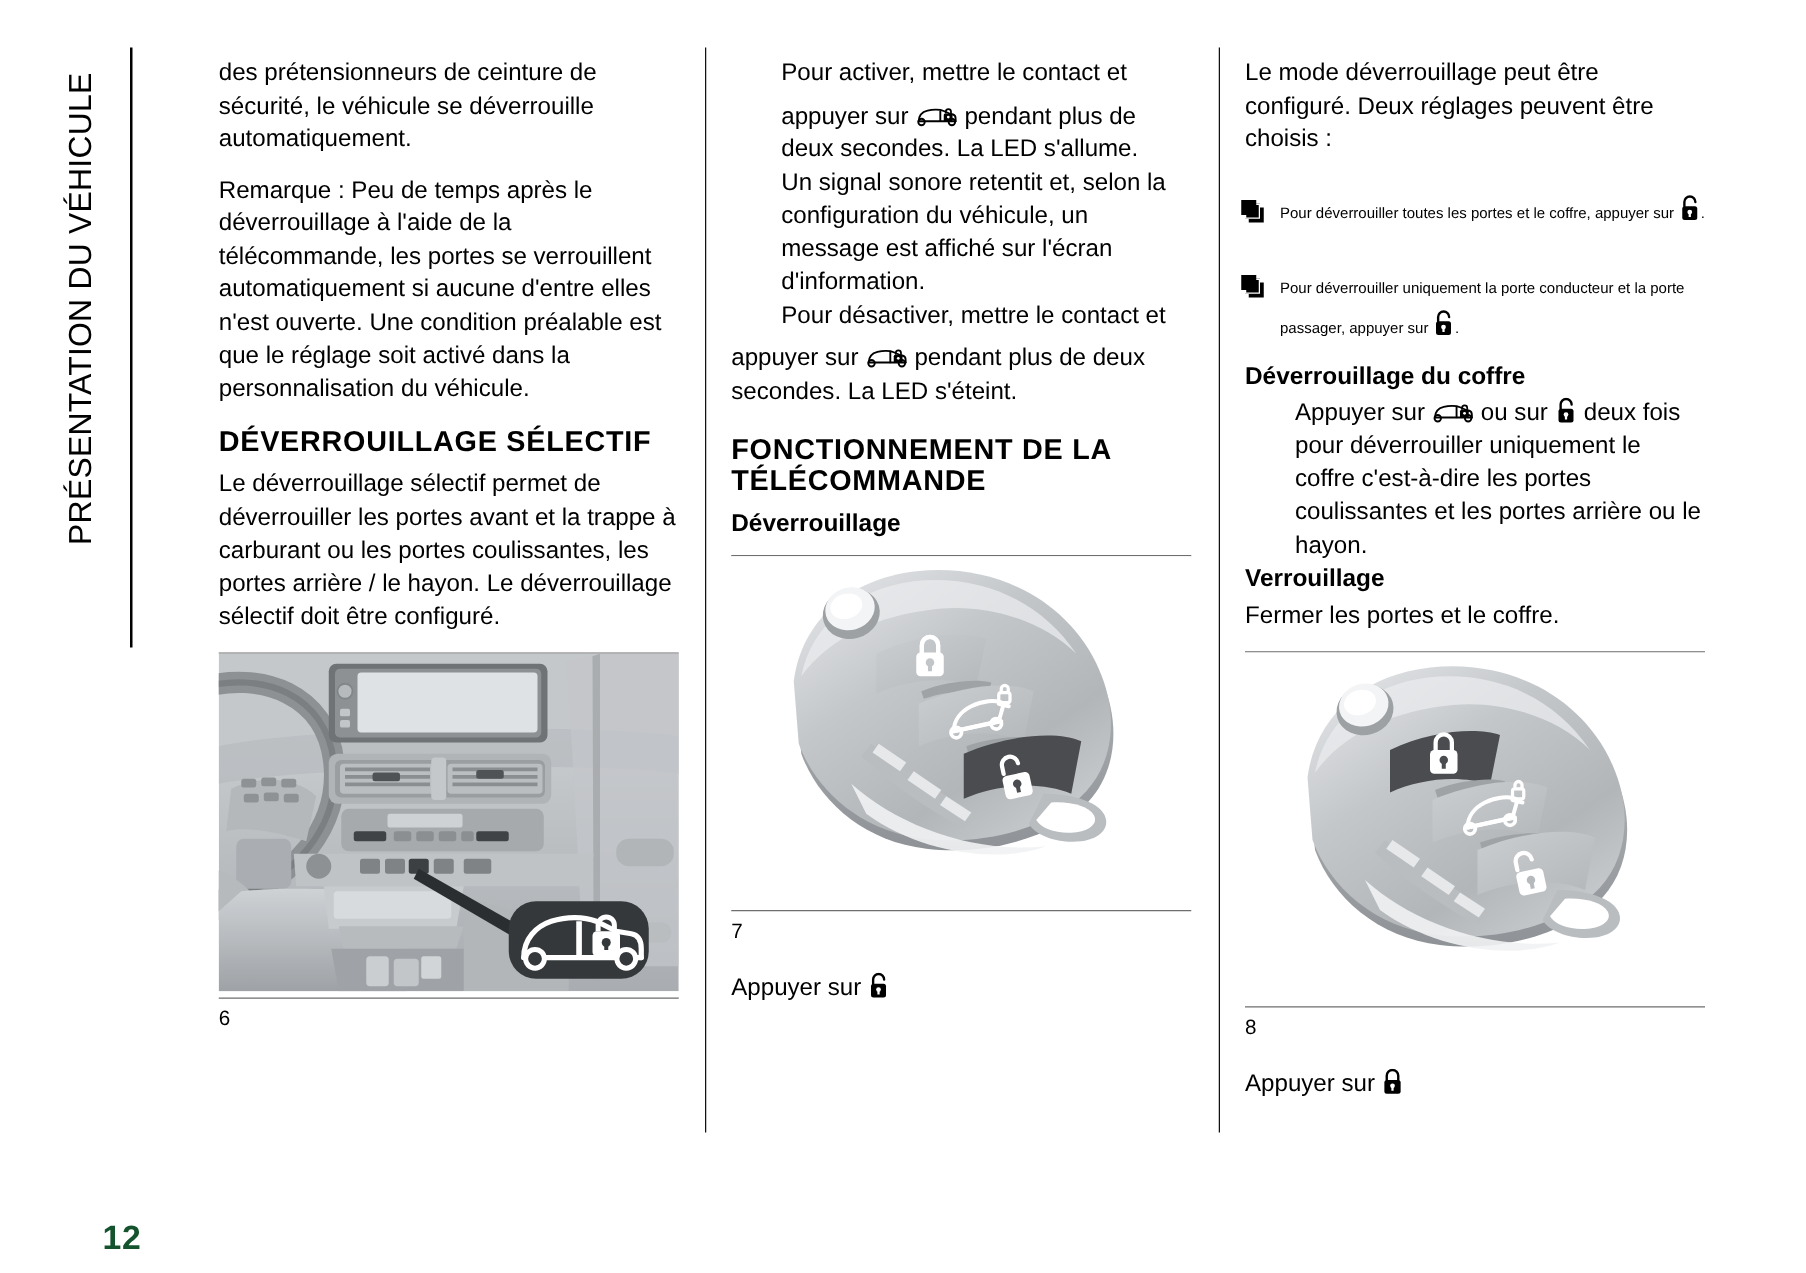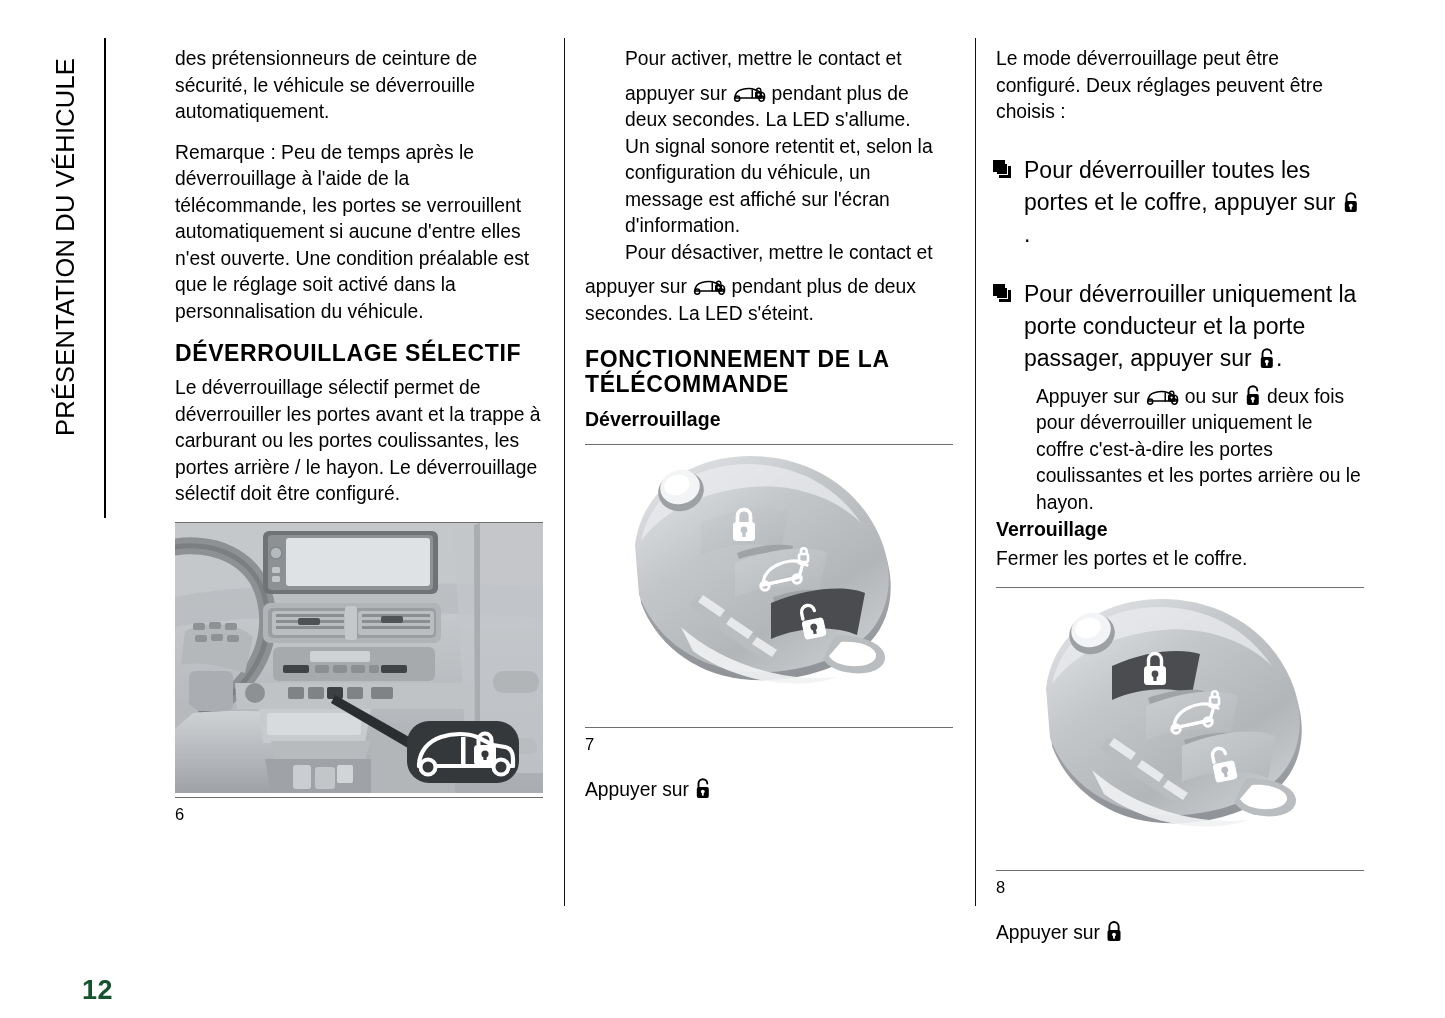--- a/index.html
+++ b/index.html
@@ -65,21 +65,21 @@
     line-height:26px;
     font-weight:bold;
     color:#000;
   }
 
   
   ul.bullets{list-style:none;margin:0 0 6px 0;padding:0;}
   ul.bullets li{
     position:relative;
     padding-left:28px;
-    font-size:23px;
+    font-size:12px;
     line-height:32px;
     margin-bottom:10px;
     margin-top:28px;
   }
   .sq{
     position:absolute;left:0;top:9px;
     width:12px;height:12px;
     background:#000;
     box-shadow:3px 3px 0 0 #000, 0 0 0 1px #fff inset;
   }
@@ -431,20 +431,21 @@
           <svg viewBox="0 0 18 22" width="18" height="22">
             <path d="M4.5 9 V5.6 a4.4 4.4 0 0 1 8.8 0" fill="none" stroke="#000" stroke-width="1.9" stroke-linecap="round"></path>
             <rect x="2.8" y="9" width="12" height="11" rx="2" fill="#000"></rect>
             <circle cx="8.8" cy="13.6" r="1.9" fill="#fff"></circle>
             <rect x="7.9" y="13.6" width="1.8" height="4" fill="#fff"></rect>
           </svg>
         </span><span>.</span>
       </li>
     </ul>
 
+    <h3 class="sub" style="margin-top:8px;">Déverrouillage du coffre</h3>
 
     <p class="body tight">
       <span>Appuyer sur</span>
       <span class="ic car">
         <svg viewBox="0 0 34 19" width="34" height="19">
           <g fill="none" stroke="#000" stroke-width="1.5" stroke-linejoin="round" stroke-linecap="round">
             <path d="M3 14 C3 9 6 6.5 10 5.5 C14 4.5 20 4.5 23 5.8 L28 8 L30.5 8.6 C32 9 32.5 10.2 32.5 12 V14"></path>
             <path d="M3 14 H32.5"></path>
           </g>
           <circle cx="5.2" cy="14.6" r="2.6" fill="none" stroke="#000" stroke-width="1.5"></circle>

